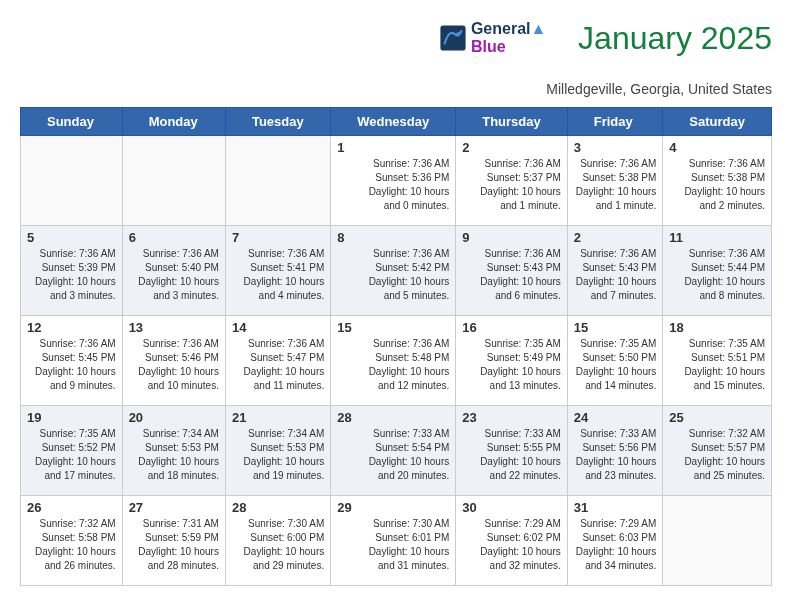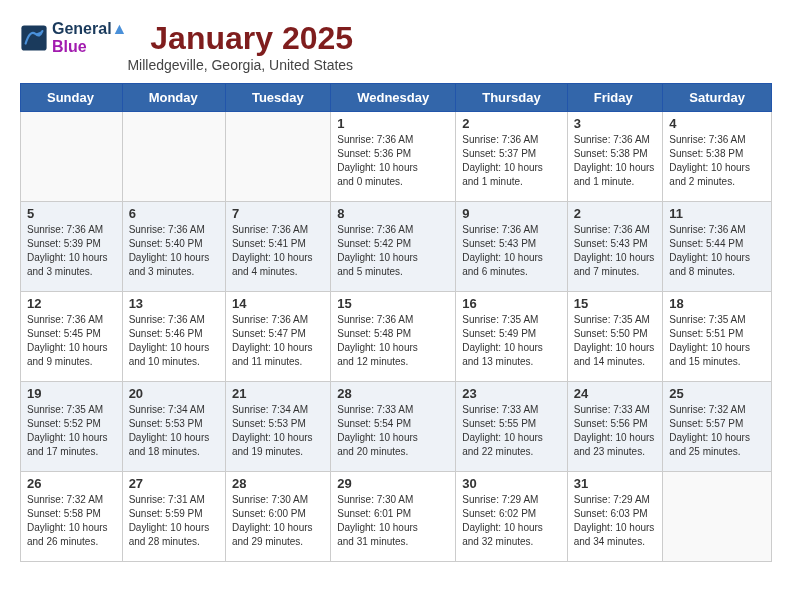--- a/index.html
+++ b/index.html
@@ -6,43 +6,44 @@
     body {
       font-family: Arial, sans-serif;
       background: #fff;
       width: 792px;
       min-height: 612px;
       padding: 20px;
     }
     .header {
       display: flex;
       align-items: flex-start;
-      justify-content: flex-start;
+      justify-content: flex-end;
       margin-bottom: 10px;
     }
     .logo {
       display: flex;
       align-items: center;
     }
     .logo-icon {
       width: 28px;
       height: 28px;
       margin-right: 4px;
     }
     .title-block {
       text-align: right;
     }
     .month-title {
       font-size: 32px;
-      font-weight: bold;
-      color: #7f1d1d;
+      font-weight: normal;
+      color: #15803d;
     }
     .location {
       font-size: 14px;
       color: #444;
+      margin-top: 24px;
     }
     .calendar {
       width: 100%;
       border-collapse: collapse;
       border: 1px solid #ccc;
     }
     .calendar th {
       background-color: #3366aa;
       color: #fff;
       font-size: 13px;
@@ -68,20 +69,21 @@
       font-size: 13px;
       font-weight: bold;
       color: #333;
       margin-bottom: 2px;
       display: block;
     }
     .day-info {
       font-size: 10px;
       color: #333;
       line-height: 1.4;
+      text-align: right;
     }
     .row-shaded td {
       background: #eef2f7;
     }
   </style>
 </head>
 <body>
 
 <div class="header">
   <div class="logo">

